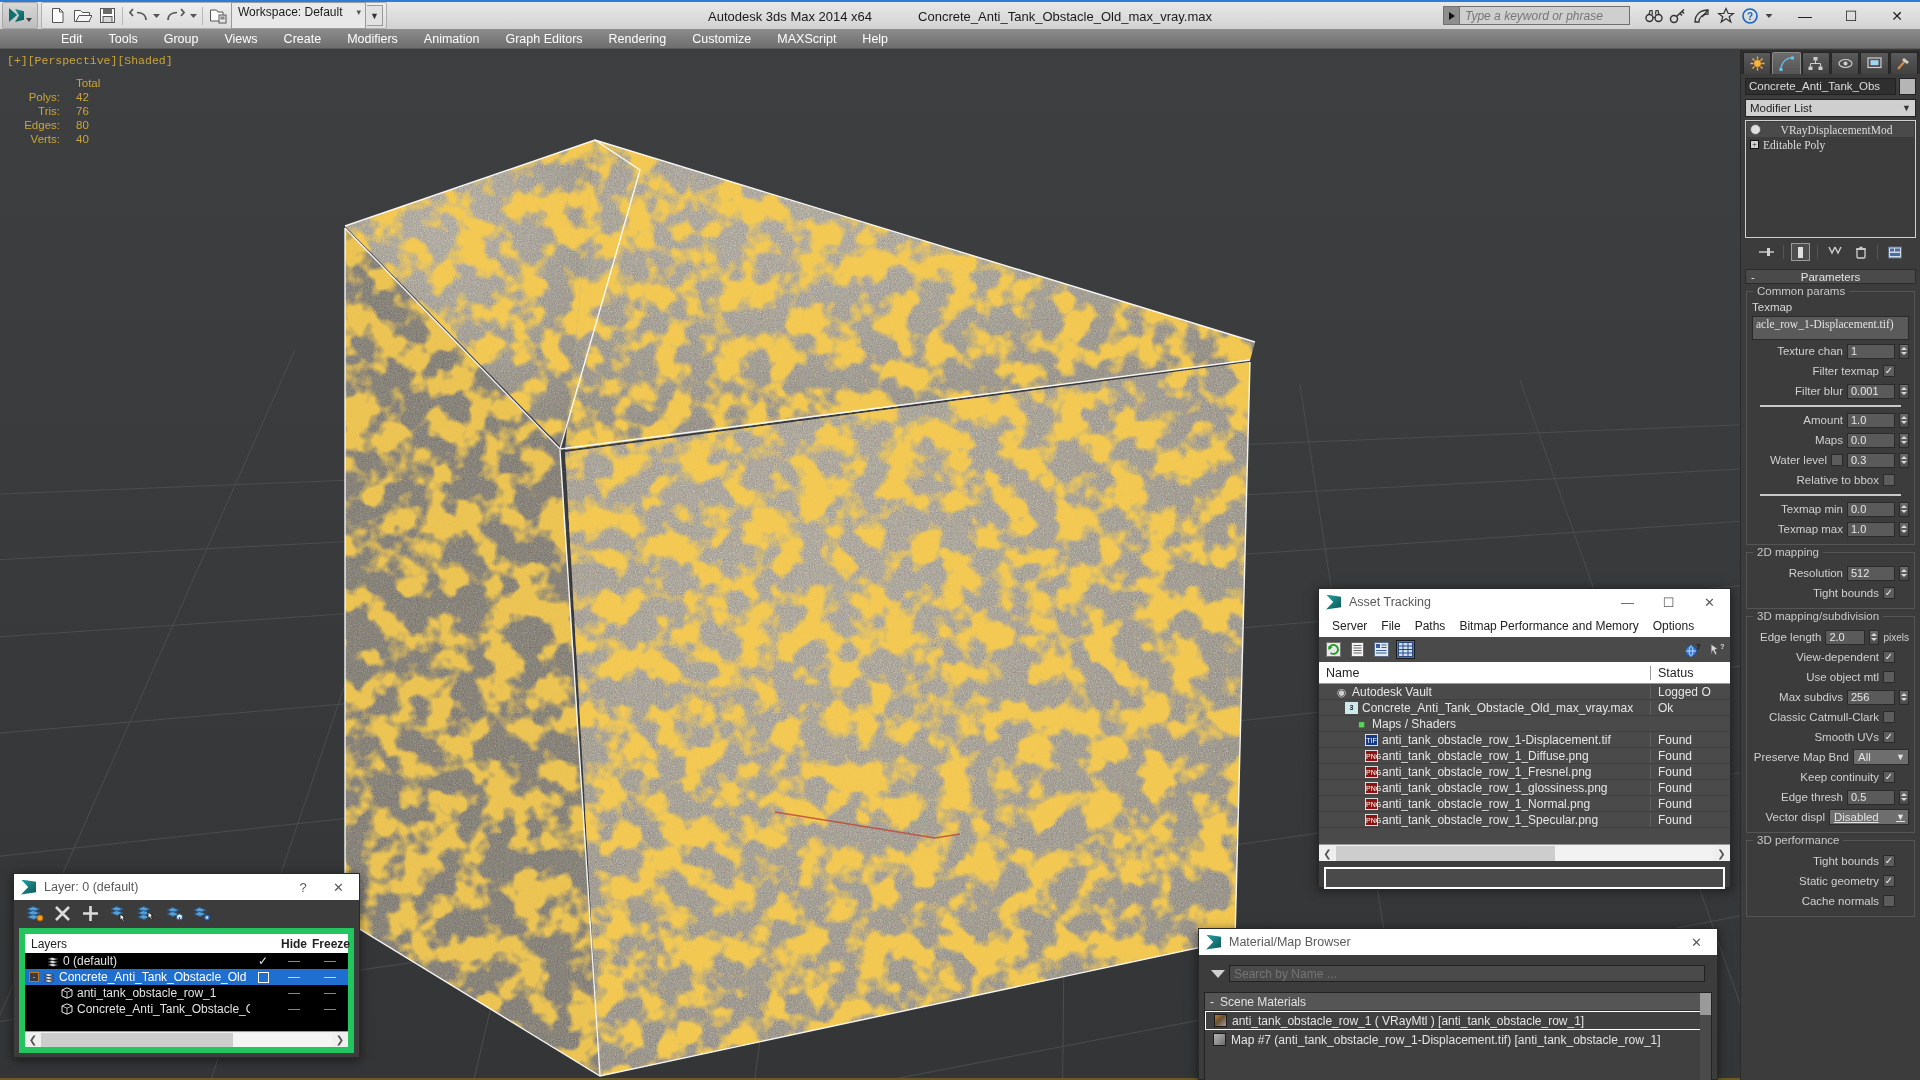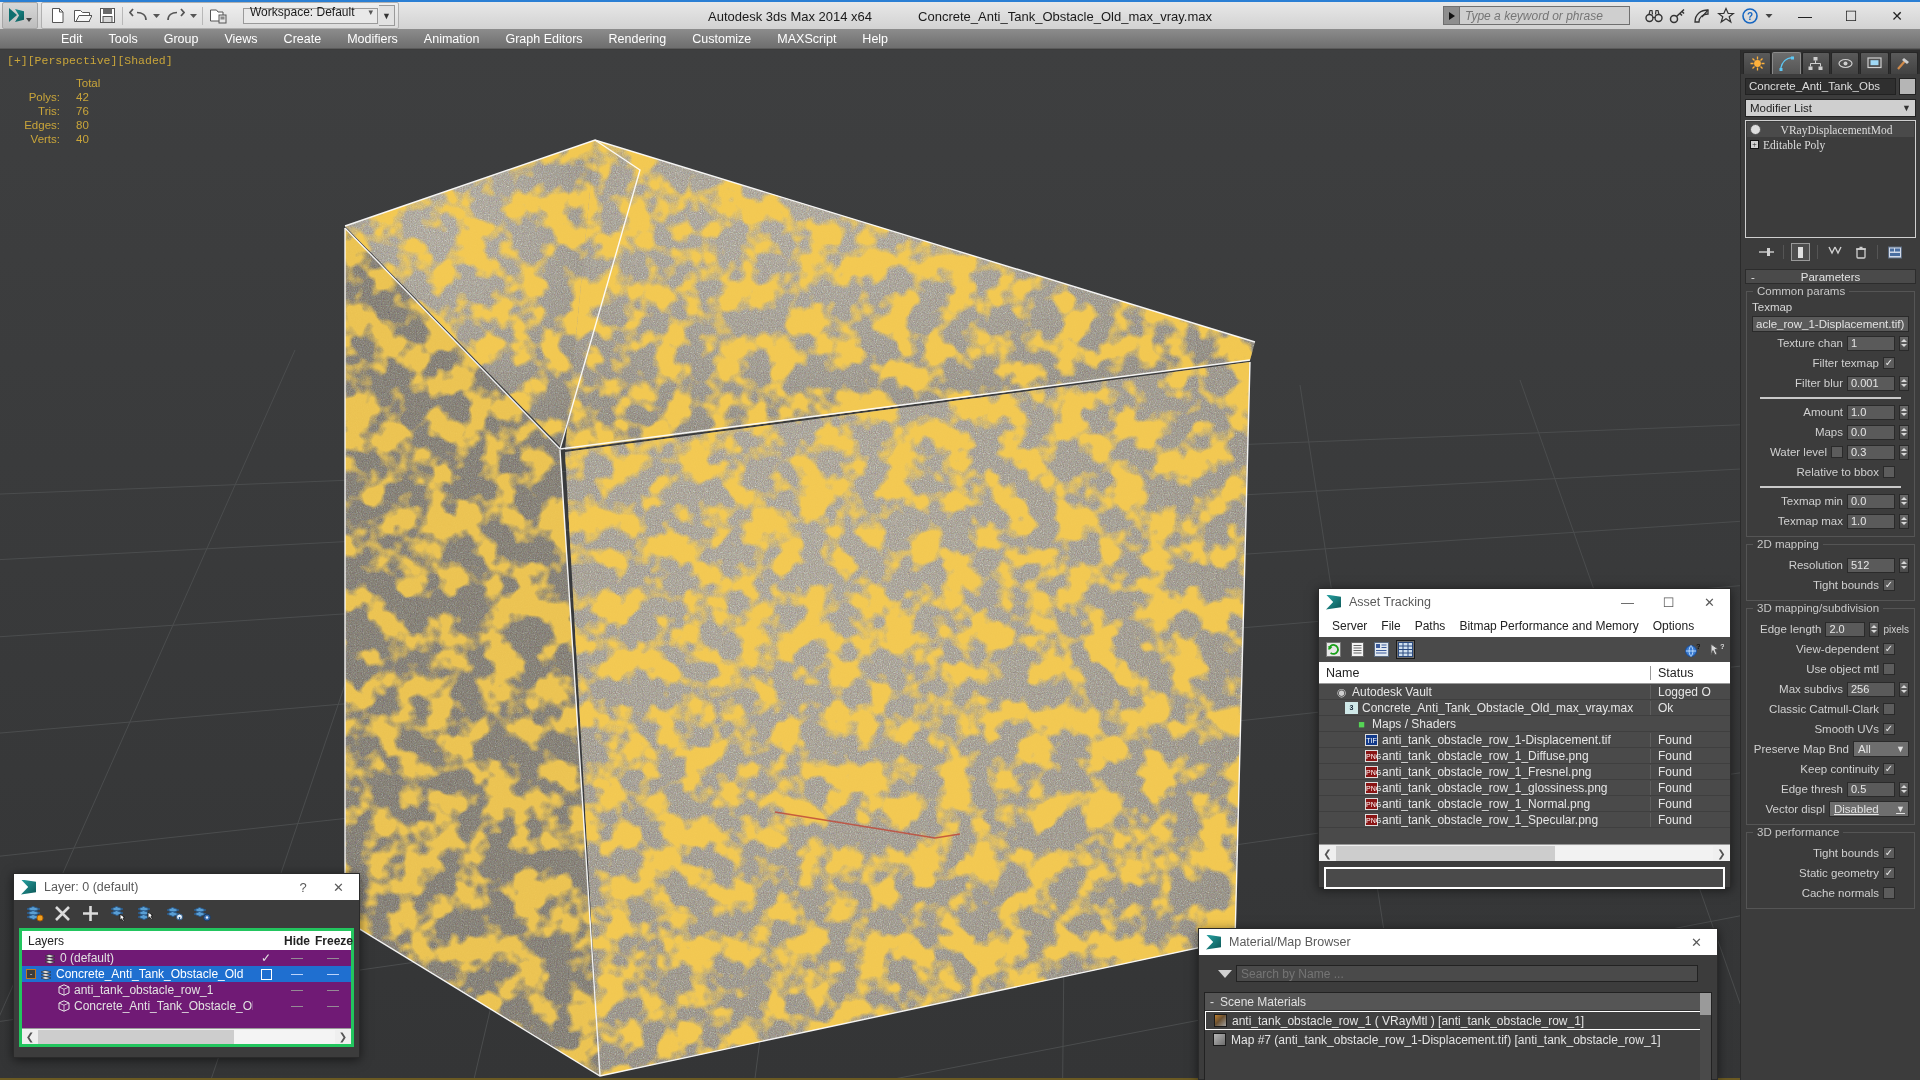--- a/index.html
+++ b/index.html
@@ -40,22 +40,22 @@
   }
   .logo-caret{ width:0;height:0;border-left:3px solid transparent;border-right:3px solid transparent;border-top:4px solid #444; margin-top:8px;}
   .qat{
     display:flex; align-items:center; height:27px; margin-left:3px;
     background:linear-gradient(to bottom,#efefef,#dcdcdc);
     border:1px solid #b0b0b0; border-radius:2px; padding:0 3px; gap:1px;
   }
   .qat .ic{ width:24px;height:23px; display:flex;align-items:center;justify-content:center; }
   .qat .sep{ width:1px;height:18px;background:#b8b8b8;margin:0 2px;}
   .wsbox{
-    height:16px; display:flex; align-items:center;
-    border:1px solid #9a9a9a; background:#e9e9e9; margin-left:12px;
+    height:27px; display:flex; align-items:center;
+    border:1px solid #9a9a9a; background:#e9e9e9; margin-left:0;
     font-size:12px; color:#1a1a1a; padding:0 4px 8px 6px;
   }
   .wsbox .arw{ margin-left:14px;font-size:9px;color:#555; }
   .wsdrop{ width:16px;height:21px;border:1px solid #9a9a9a;border-left:none;background:#e2e2e2;
            display:flex;align-items:center;justify-content:center;font-size:9px;color:#333;}
   .title-center{
     position:absolute; left:0; right:0; top:0; height:29px;
     display:flex; align-items:center; justify-content:center; gap:46px;
     font-size:13px; color:#1a1a1a; pointer-events:none;
   }
@@ -166,22 +166,22 @@
   .spin{
     width:10px;height:15px;border:1px solid #2a2a2a;background:linear-gradient(to bottom,#6a6a6a,#4a4a4a);
     display:flex;flex-direction:column;align-items:center;justify-content:center;gap:2px;flex:none;
   }
   .spin i{ width:0;height:0;border-left:3px solid transparent;border-right:3px solid transparent;}
   .spin i.u{ border-bottom:3px solid #d8d8d8;}
   .spin i.d{ border-top:3px solid #d8d8d8;}
   .cbx{ width:12px;height:12px;background:#5c5c5c;border:1px solid #2a2a2a;flex:none;
         display:flex;align-items:center;justify-content:center;color:#ececec;font-size:10px;line-height:10px;}
   .texmapbox{
-    margin-top:3px; height:16px; background:#5a5a5a;border:1px solid #2a2a2a;color:#e2e2e2;
-    font-size:11.5px;line-height:14px;padding-left:3px;overflow:hidden;white-space:nowrap;
+    margin-top:3px; height:24px; background:#5a5a5a;border:1px solid #2a2a2a;color:#e2e2e2;
+    font-size:11.5px;line-height:14px;padding-left:3px;overflow:hidden;white-space:nowrap;font-family:Liberation Serif, serif;
   }
   .hsep{ height:2px;background:#c9c9c9;margin:5px 8px 4px 8px;}
   .selbox{
     width:56px;height:16px;background:#6e6e6e;border:1px solid #2a2a2a;color:#e2e2e2;
     font-size:11.5px;line-height:14px;padding-left:4px; display:flex;align-items:center;justify-content:space-between;
   }
   .selbox .cv{ font-size:9px;padding-right:3px;}
   .selbox.w80{ width:80px;text-decoration:underline; }
   .tiny{ font-size:10px;color:#d0d0d0;}
 
@@ -226,38 +226,38 @@
   .ati.max{ background:#cfe8e8; color:#123; font-weight:bold;}
   .ati.maps{ background:transparent; color:#55d455; font-size:11px;}
   .at-hscroll{ height:17px; background:#efefef; border-top:1px solid #999; display:flex; align-items:center;}
   .at-hscroll .ar{ width:17px;height:17px;display:flex;align-items:center;justify-content:center;color:#555;font-size:10px;}
   .at-hscroll .track{ flex:1; height:15px; background:#f2f2f2; position:relative;}
   .at-hscroll .thumb{ position:absolute;left:0;top:0;height:15px;width:58%;background:#cdcdcd;}
   .at-field{ margin:6px 5px; height:22px; border:2px solid #fff; background:#4a4a4a;}
 
   
   #matBrowser{ left:1198px; top:928px; width:520px; height:152px; border:1px solid #2a2a2a;}
-  .mb-search{ height:37px; background:#3c3c3c; display:flex; align-items:center; padding:0 19px; gap:4px;}
+  .mb-search{ height:37px; background:#3c3c3c; display:flex; align-items:center; padding:0 12px; gap:4px;}
   .mb-tri{ width:0;height:0;border-left:7px solid transparent;border-right:7px solid transparent;border-top:8px solid #d0d0d0;}
   .mb-input{ flex:1; height:17px; background:#4a4a4a; border:1px solid #222; color:#dcdcdc;
              font-size:12px;line-height:15px;padding-left:4px;outline:none;font-family:"Liberation Sans",sans-serif;}
   .mb-body{ margin:0 5px 0 5px; border:1px solid #222; background:#404040; height:105px; position:relative;}
   .mb-grp{ height:18px; background:#555; border-bottom:1px solid #333; display:flex;align-items:center;
            color:#e0e0e0;font-size:12px;padding-left:5px;gap:6px;}
   .mb-item{ height:19px; display:flex;align-items:center;gap:5px;color:#e4e4e4;font-size:12px;padding-left:8px;}
   .mb-item.sel{ border:1px solid #fff; height:19px;}
   .mb-swatch{ width:13px;height:13px;flex:none;border:1px solid #1a1a1a;}
   .mb-scroll{ position:absolute;right:0;top:0;width:11px;height:100%;background:#4a4a4a;}
   .mb-scroll .th{ width:11px;height:22px;background:#9a9a9a;}
 
   
   #layerDlg{ left:13px; top:873px; width:347px; height:185px; border:1px solid #2a2a2a;}
   .ly-toolbar{ height:26px; background:#3c3c3c; display:flex;align-items:center;gap:8px;padding-left:10px;}
   .ly-ic{ width:20px;height:20px;display:flex;align-items:center;justify-content:center;}
-  .ly-table{ margin:2px 5px 0 5px; border:3px solid #22c55e; background:#701a75;}
+  .ly-table{ margin:2px 5px 0 5px; border:6px solid #22c55e; background:#000000;}
   .ly-head{ height:19px; background:#fff;display:flex;align-items:center;color:#222;font-size:12px;}
   .ly-head .c1{ flex:1;padding-left:6px;}
   .ly-head .cchk{ width:26px;}
   .ly-head .ch{ width:36px;text-align:center;font-weight:bold;}
   .ly-row{ height:16px;display:flex;align-items:center;font-size:12px;color:#e2e2e2;}
   .ly-row.sel{ background:#1f6fd0; color:#fff;}
   .ly-row .c1{ flex:1;display:flex;align-items:center;gap:4px;overflow:hidden;white-space:nowrap;}
   .ly-row .cchk{ width:26px;display:flex;align-items:center;justify-content:center;}
   .ly-row .ch{ width:36px;display:flex;align-items:center;justify-content:center;color:#9a9a9a;}
   .ly-blank{ height:14px;}

